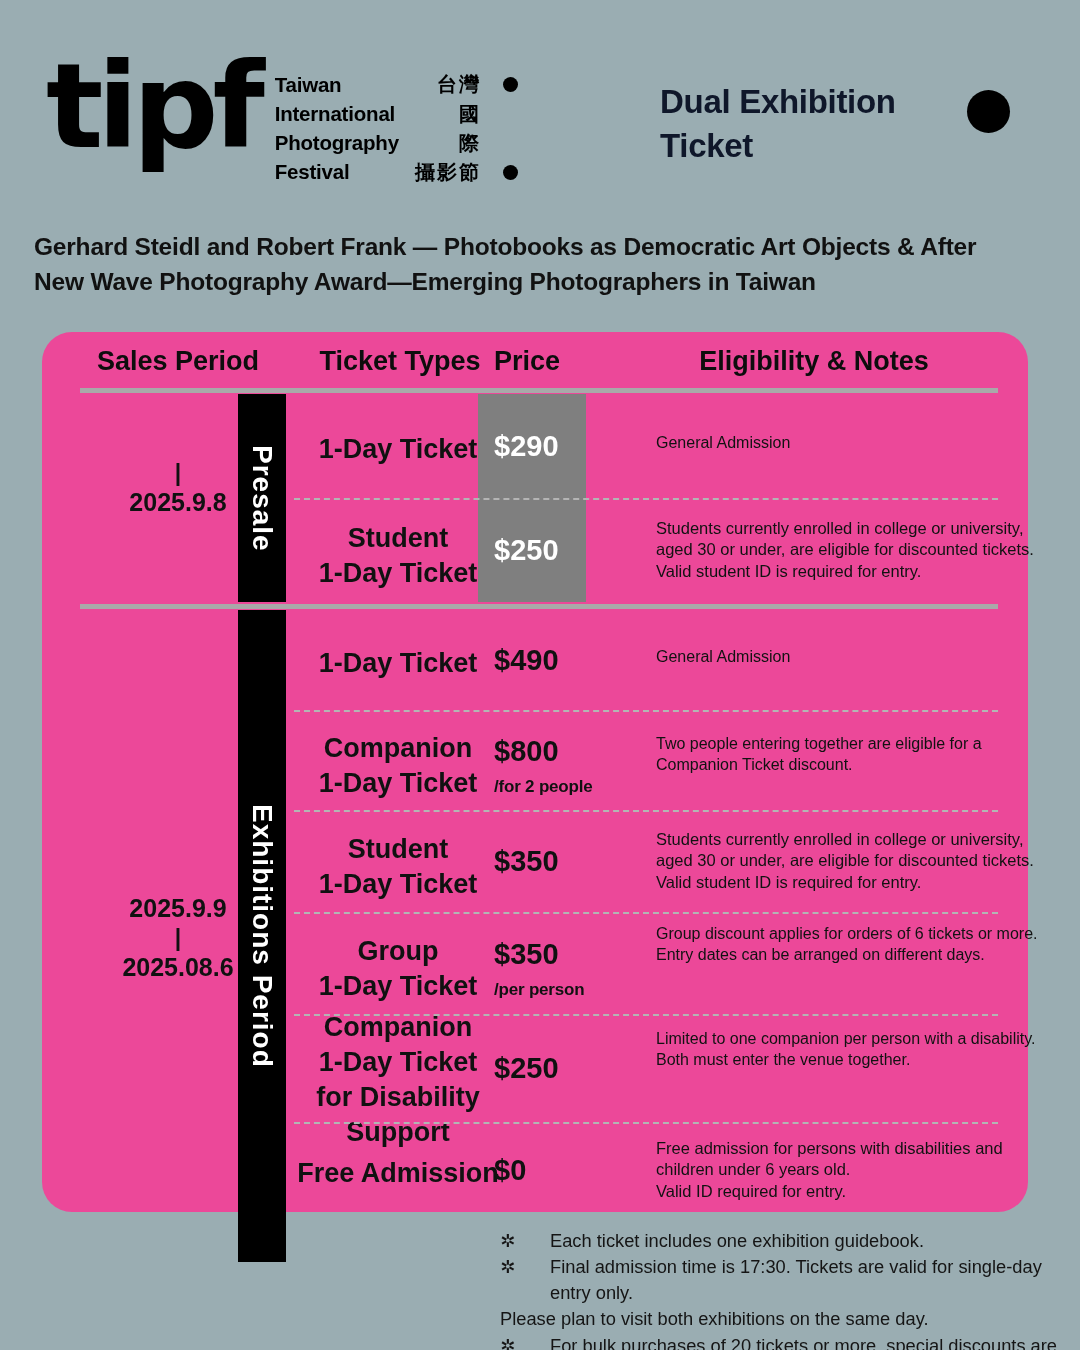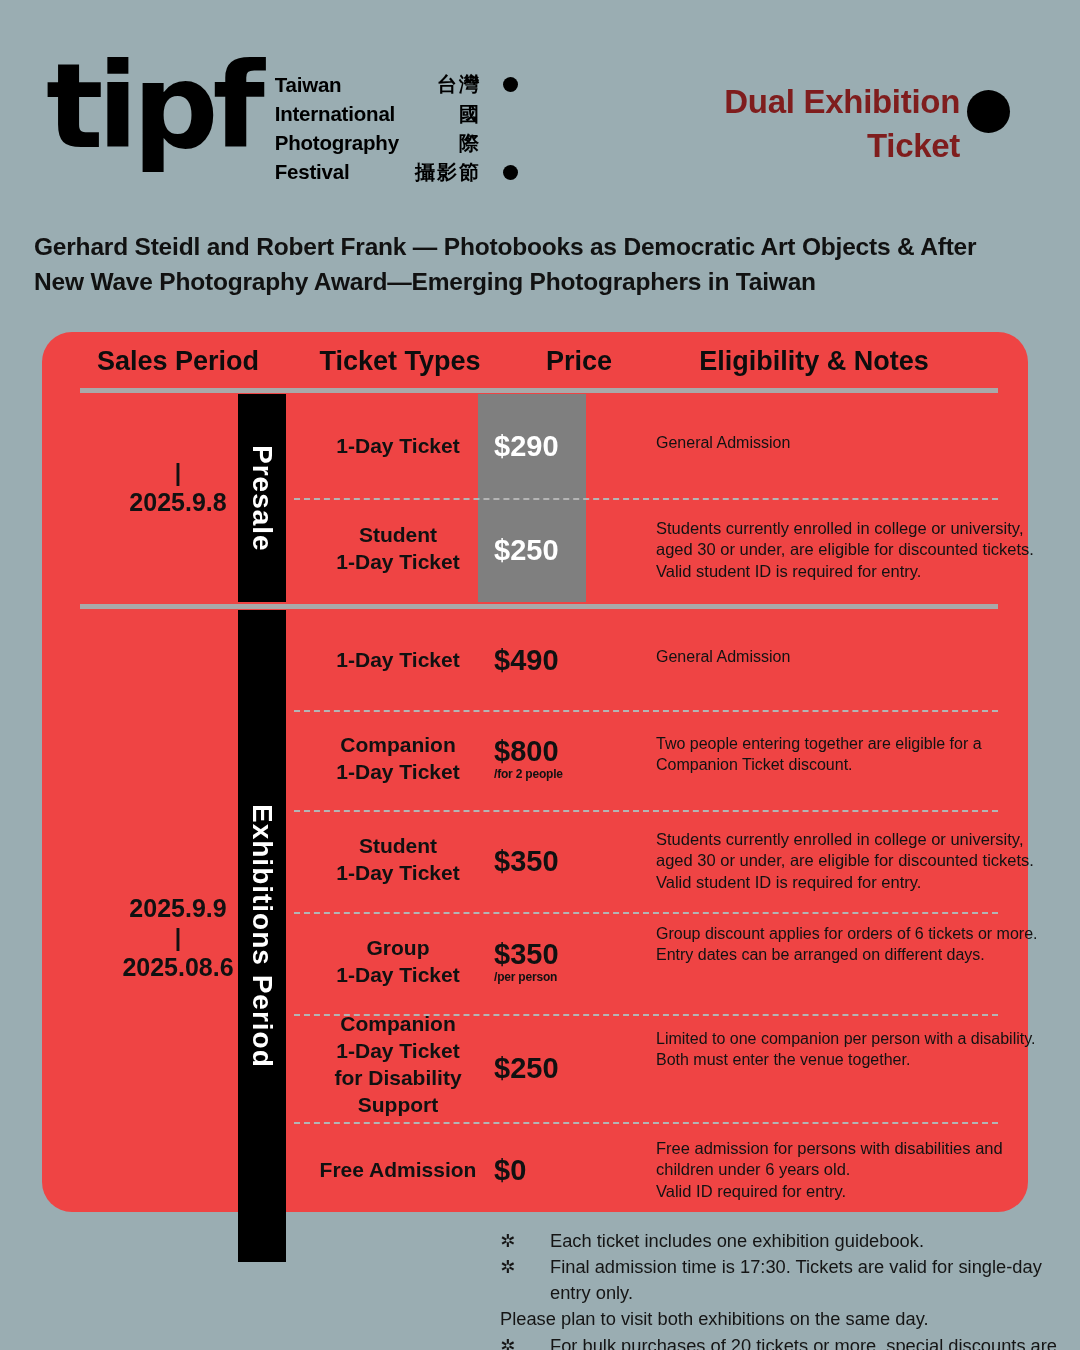--- a/index.html
+++ b/index.html
@@ -30,51 +30,51 @@
     margin-left: 16px; margin-top: 18px;
     font-size: 20px; font-weight: 600; line-height: 1.42; color: #000;
   }
   .zh-row { display: flex; align-items: center; justify-content: flex-end; height: 29.2px; gap: 22px; }
   .zh-row .zh { letter-spacing: 2px; }
   .zh-dot { width: 15px; height: 15px; border-radius: 50%; background: #000; display: inline-block; }
   .zh-dot.hidden { visibility: hidden; }
 
   .header-title {
     position: absolute; left: 660px; top: 80px; width: 300px;
-    text-align: right; font-size: 33px; font-weight: 700; line-height: 1.32;
-    color: #7f1d1d; letter-spacing: -0.3px;
+    text-align: left; font-size: 33px; font-weight: 700; line-height: 1.32;
+    color: #0f172a; letter-spacing: -0.3px;
   }
   .header-dot {
     position: absolute; left: 967px; top: 90px;
     width: 43px; height: 43px; border-radius: 50%; background: #000;
   }
 
   
   .subtitle {
     position: absolute; left: 34px; top: 230px; width: 960px;
     font-size: 24.5px; font-weight: 700; line-height: 1.42; color: #111;
     letter-spacing: -0.2px;
   }
 
   
   .card {
     position: absolute; left: 42px; top: 332px;
     width: 986px; height: 880px;
-    background: #ef4444; border-radius: 30px;
+    background: #ec4899; border-radius: 30px;
   }
 
   
   .colhead { position: absolute; top: 14px; left: 0; width: 986px; height: 54px; }
   .colhead span {
     position: absolute; font-size: 27px; font-weight: 700; color: #0d0d0d;
     white-space: nowrap;
   }
   .ch-sales { left: 38px; top: 0; width: 196px; text-align: center; }
   .ch-types { left: 252px; top: 0; width: 212px; text-align: center; }
-  .ch-price { left: 468px; top: 0; width: 138px; text-align: center; }
+  .ch-price { left: 452px; top: 0; width: 138px; text-align: left; }
   .ch-notes { left: 592px; top: 0; width: 360px; text-align: center; }
 
   .rule {
     position: absolute; left: 38px; width: 918px; height: 5px;
     background: #a9a9a9;
   }
   .rule-top { top: 56px; }
   .rule-mid { top: 272px; }
 
   
@@ -95,29 +95,29 @@
     position: absolute; left: 436px; top: 62px; width: 108px; height: 208px;
     background: #7f7f7f;
   }
   .dashed {
     position: absolute; left: 252px; width: 704px; height: 0;
     border-top: 2px dashed #b4b4b4;
   }
 
   .cell-type {
     position: absolute; left: 250px; width: 212px;
-    text-align: center; font-size: 21px; font-weight: 700; line-height: 1.3;
+    text-align: center; font-size: 27px; font-weight: 700; line-height: 1.3;
     color: #111;
   }
   .cell-price {
     position: absolute; left: 452px; width: 138px; text-align: left;
     font-size: 29px; font-weight: 700; color: #111; line-height: 1.12;
   }
   .cell-price.onGray { color: #fff; }
-  .price-sub { display: block; font-size: 12px; font-weight: 600; margin-top: 1px; letter-spacing: -0.2px; }
+  .price-sub { display: block; font-size: 17px; font-weight: 600; margin-top: 10px; letter-spacing: -0.2px; }
   .cell-note {
     position: absolute; left: 614px; width: 400px;
     font-size: 16px; font-weight: 400; line-height: 1.3; color: #121212;
   }
   .cell-note.small { font-size: 16.5px; line-height: 1.32; }
 
   .period {
     position: absolute; left: 38px; width: 196px; text-align: center;
     font-size: 25px; font-weight: 700; line-height: 1.3; color: #111;
   }

